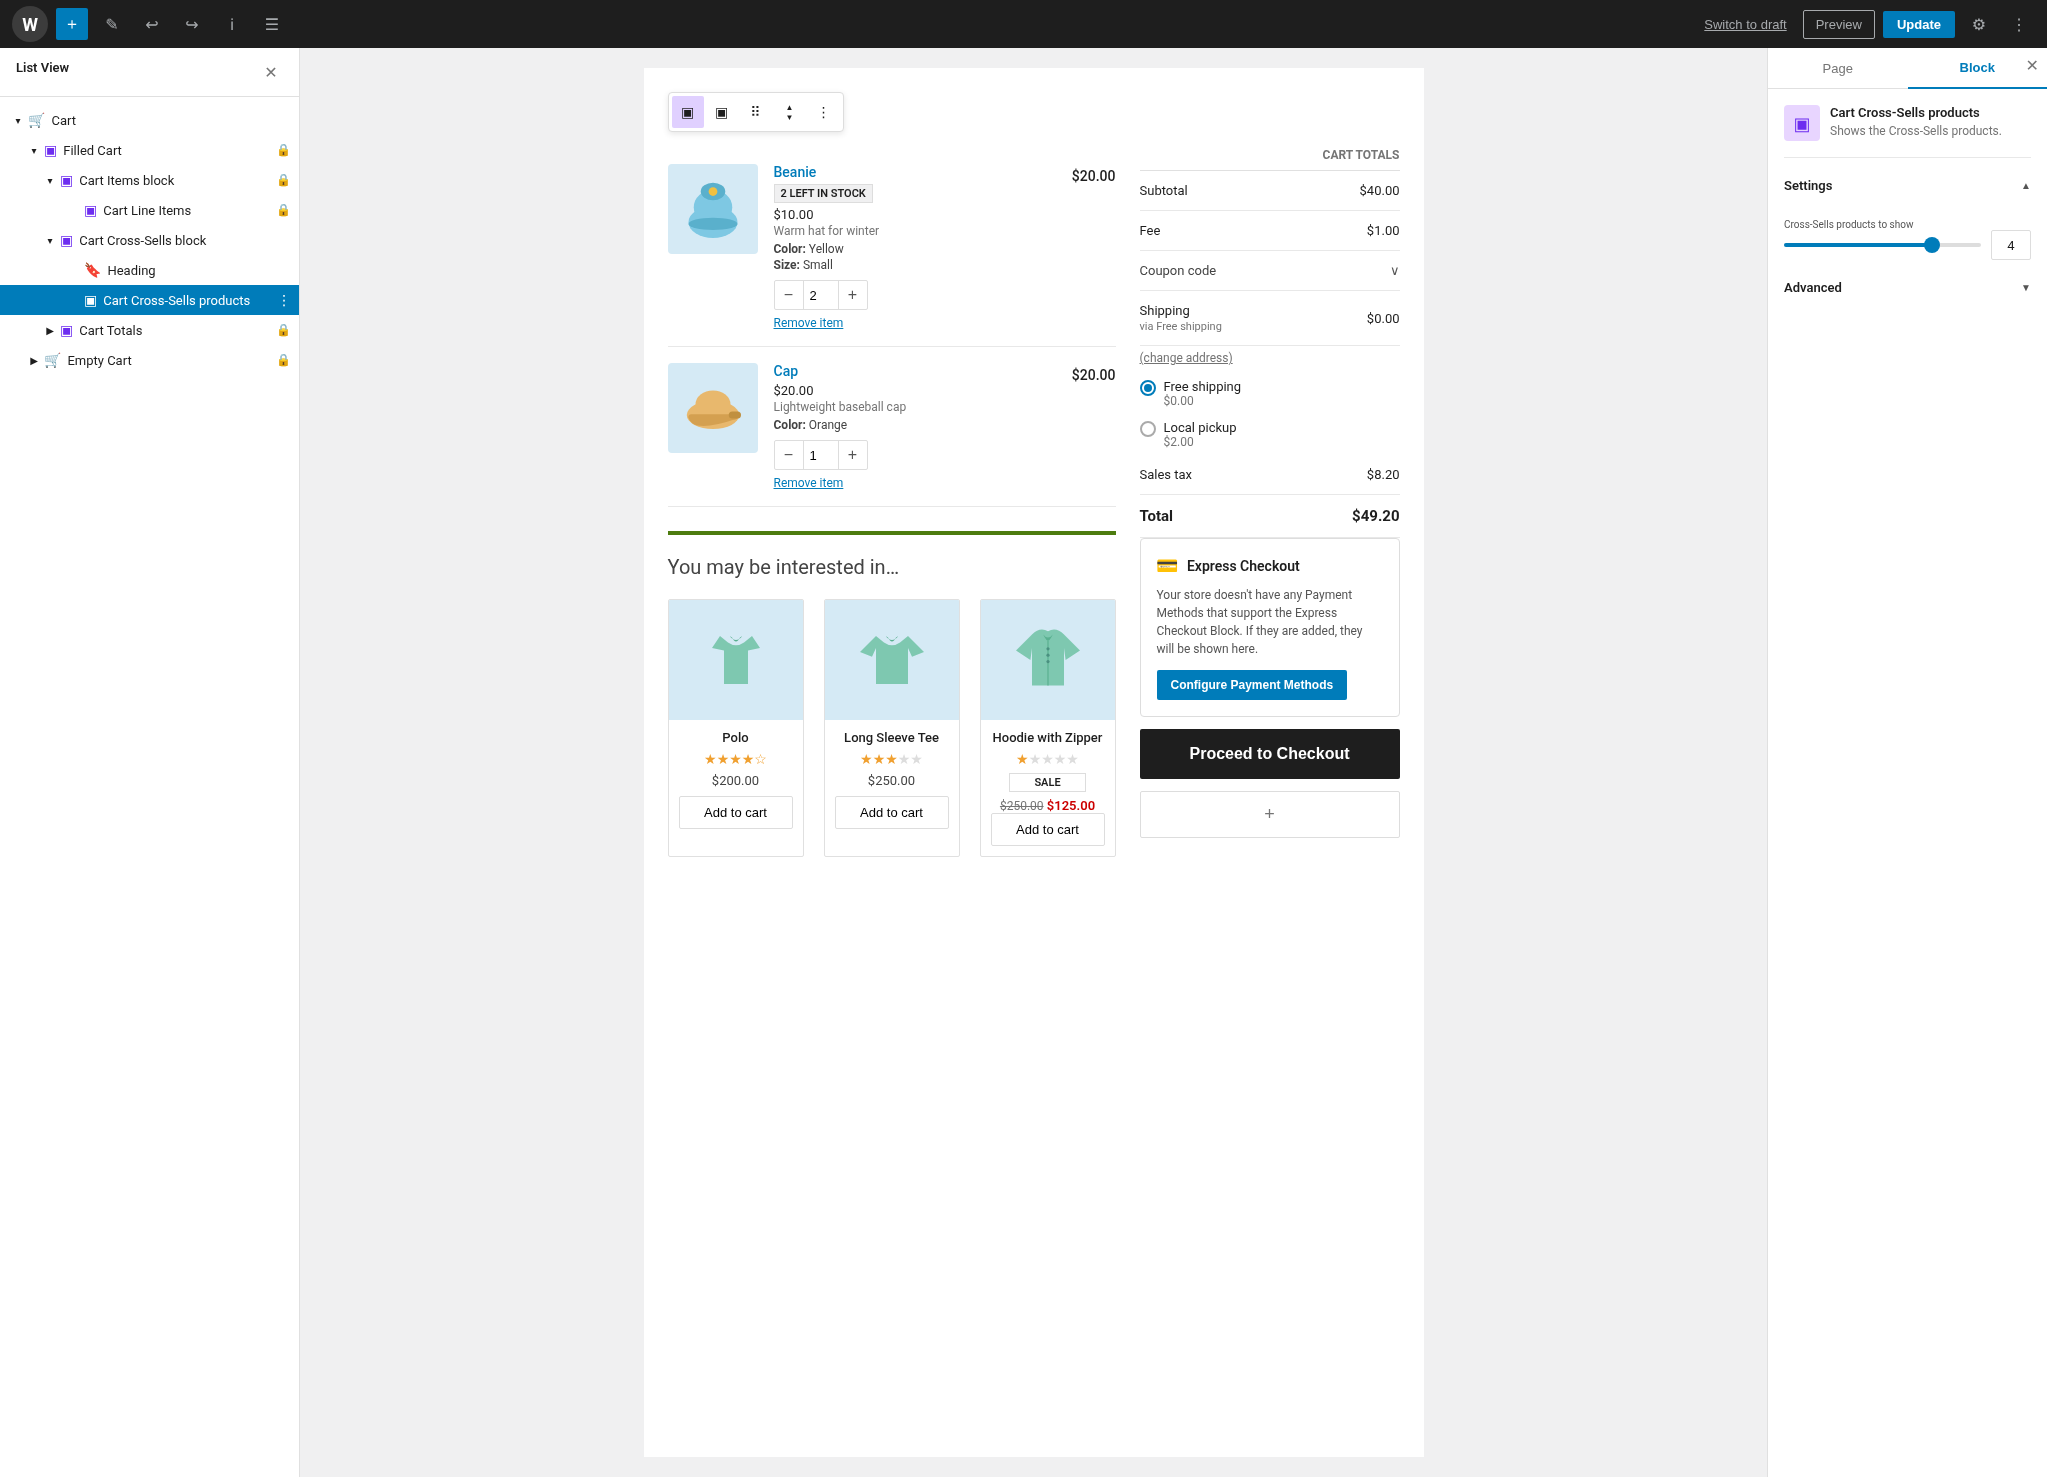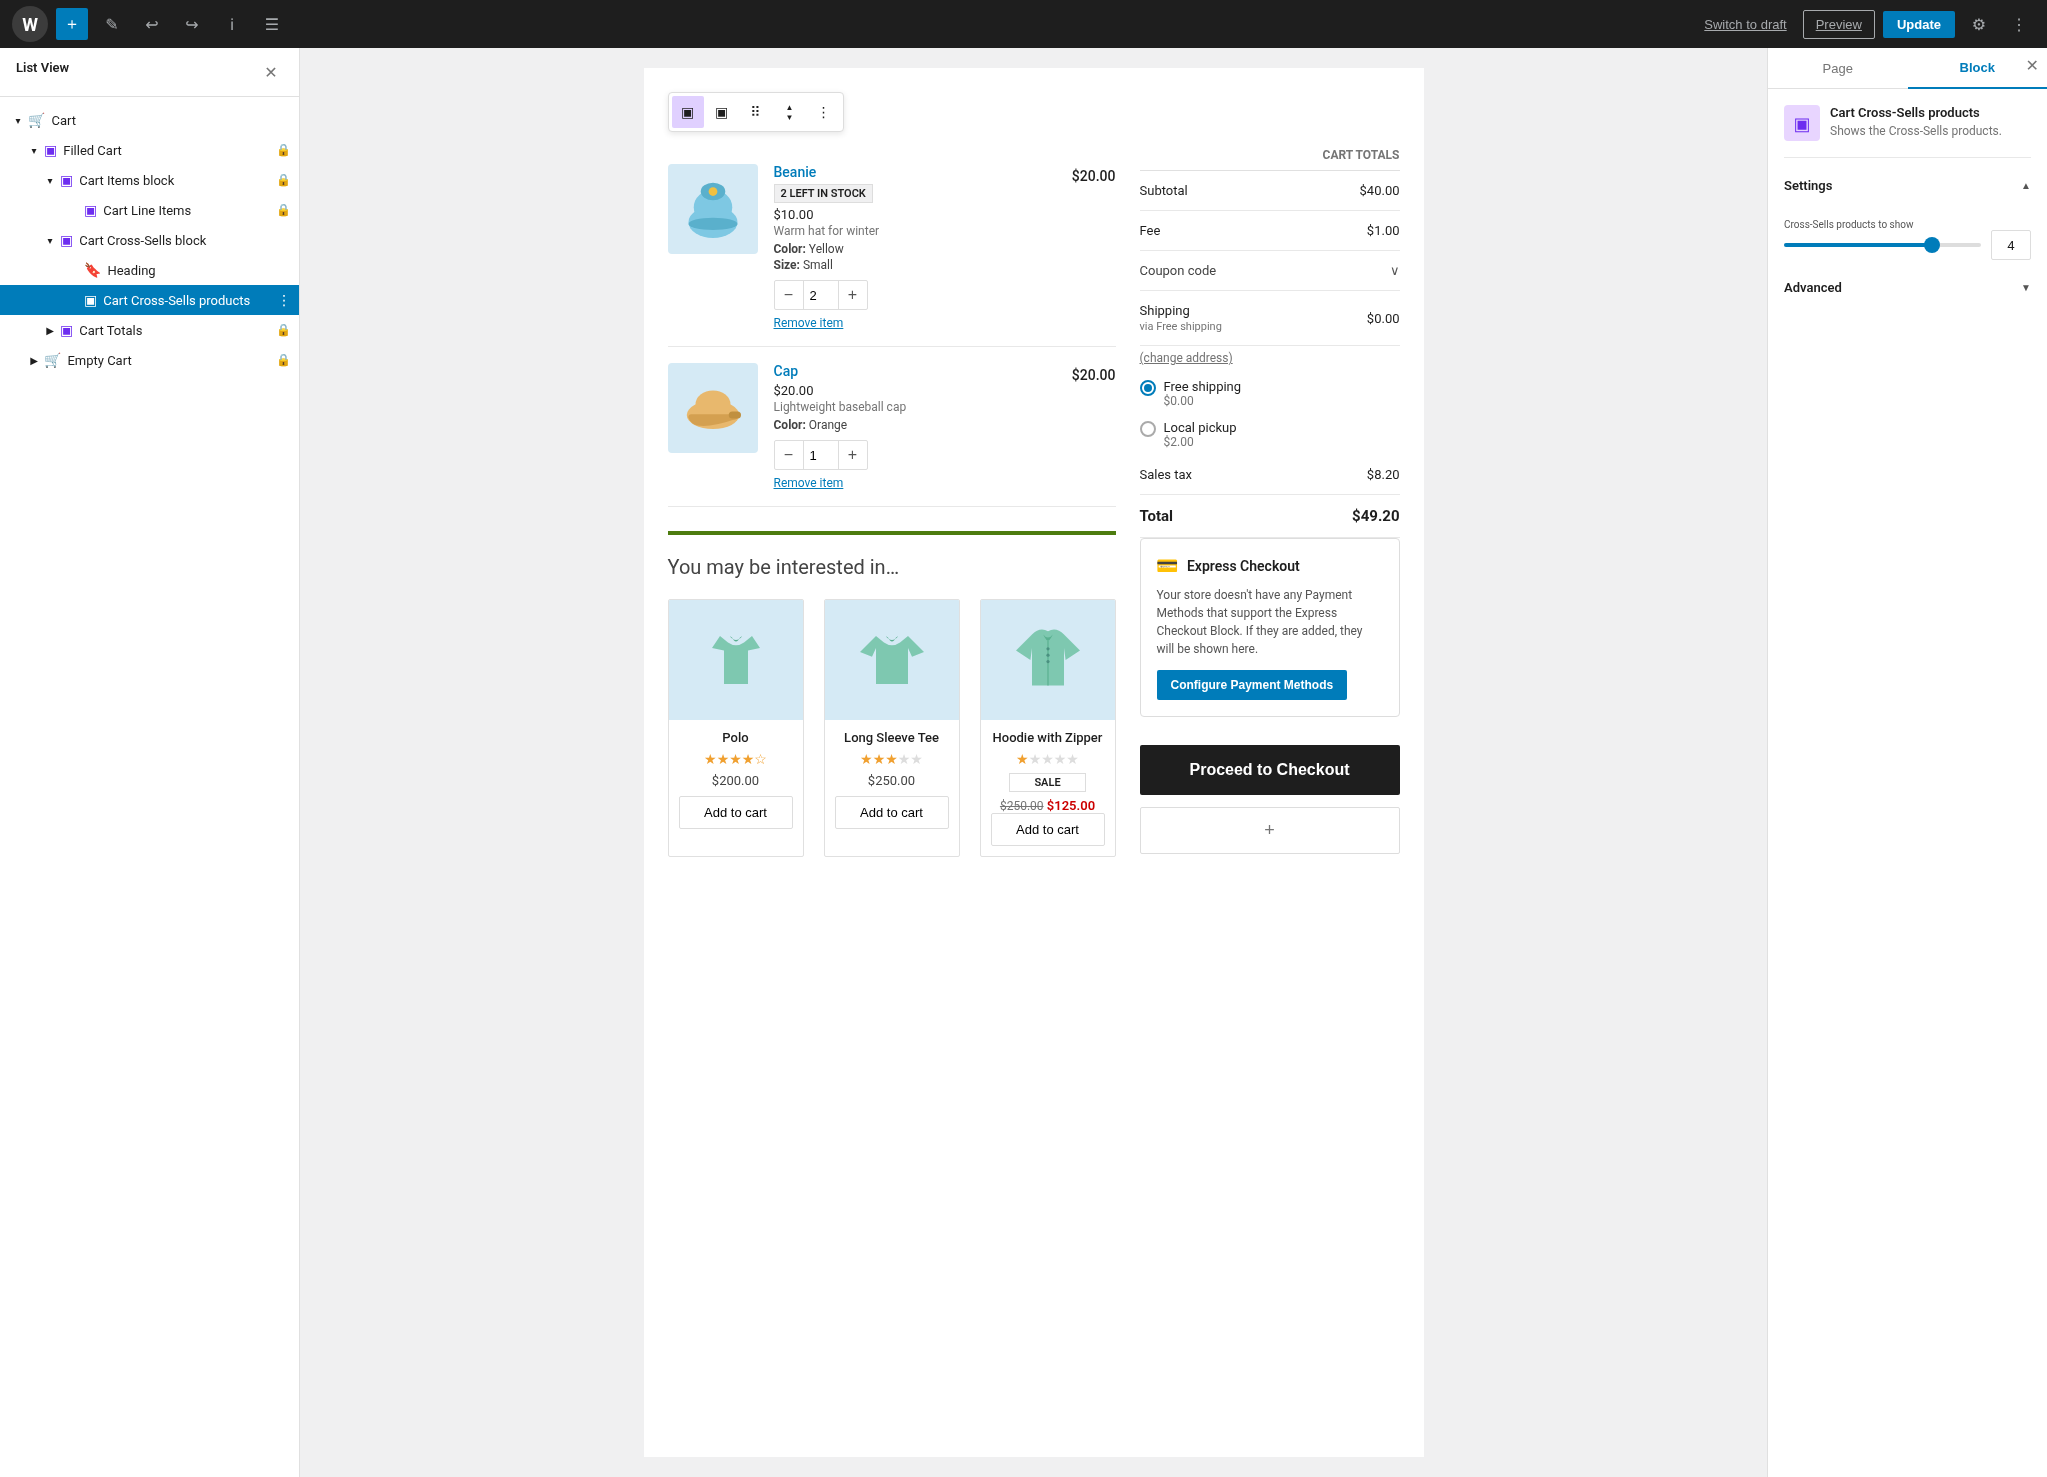--- a/index.html
+++ b/index.html
@@ -6,21 +6,21 @@
     body { font-family: -apple-system, BlinkMacSystemFont, 'Segoe UI', Roboto, sans-serif; background: #f0f0f1; font-size: 13px; color: #1e1e1e; height: 100vh; overflow: hidden; }
 
     
     .topbar { display: flex; align-items: center; background: #1e1e1e; height: 48px; padding: 0 12px; gap: 8px; position: fixed; top: 0; left: 0; right: 0; z-index: 100; }
     .wp-logo { width: 36px; height: 36px; background: #3c3c3c; border-radius: 50%; display: flex; align-items: center; justify-content: center; color: white; font-size: 18px; font-weight: bold; flex-shrink: 0; }
     .topbar-btn { width: 32px; height: 32px; background: none; border: none; color: #a7aaad; cursor: pointer; display: flex; align-items: center; justify-content: center; border-radius: 4px; font-size: 16px; }
     .topbar-btn.add { background: #007cba; color: white; border-radius: 2px; }
     .topbar-spacer { flex: 1; }
     .topbar-right { display: flex; align-items: center; gap: 8px; }
     .switch-draft { background: none; border: none; color: #a7aaad; cursor: pointer; font-size: 13px; text-decoration: underline; padding: 0 8px; }
-    .preview-btn { background: none; border: 1px solid #a7aaad; color: #a7aaad; padding: 6px 12px; border-radius: 2px; cursor: pointer; font-size: 13px; text-decoration: underline; }
+    .preview-btn { background: none; border: 1px solid #a7aaad; color: #a7aaad; padding: 6px 12px; border-radius: 2px; cursor: pointer; font-size: 13px; }
     .update-btn { background: #007cba; color: white; border: none; padding: 6px 14px; border-radius: 2px; cursor: pointer; font-size: 13px; font-weight: 600; }
     .settings-btn, .more-btn { width: 32px; height: 32px; background: none; border: none; color: #a7aaad; cursor: pointer; display: flex; align-items: center; justify-content: center; font-size: 16px; }
 
     
     .app { display: flex; margin-top: 48px; height: calc(100vh - 48px); }
 
     
     .sidebar { width: 300px; background: white; border-right: 1px solid #e0e0e0; display: flex; flex-direction: column; flex-shrink: 0; overflow-y: auto; }
     .sidebar-header { display: flex; justify-content: space-between; padding: 12px 16px; border-bottom: 1px solid #e0e0e0; }
     .sidebar-title { font-size: 13px; font-weight: 600; }
@@ -83,21 +83,21 @@
     .shipping-price { font-size: 12px; color: #757575; }
 
     
     .express-box { border: 1px solid #ddd; border-radius: 4px; padding: 16px; margin-bottom: 12px; }
     .express-header { display: flex; align-items: center; gap: 8px; font-size: 14px; font-weight: 600; margin-bottom: 10px; }
     .express-card-icon { font-size: 18px; color: #555; }
     .express-desc { font-size: 12px; color: #555; margin-bottom: 12px; line-height: 1.5; }
     .configure-btn { background: #007cba; color: white; border: none; padding: 8px 14px; border-radius: 2px; cursor: pointer; font-size: 12px; font-weight: 600; }
 
     
-    .checkout-btn { width: 100%; background: #1e1e1e; color: white; border: none; padding: 16px; font-size: 16px; font-weight: 600; cursor: pointer; border-radius: 2px; margin-bottom: 12px; margin-top: 16px; }
+    .checkout-btn { width: 100%; background: #1e1e1e; color: white; border: none; padding: 16px; font-size: 16px; font-weight: 600; cursor: pointer; border-radius: 2px; margin-bottom: 12px; }
     .add-block-btn { width: 100%; background: white; border: 1px solid #ddd; padding: 12px; cursor: pointer; font-size: 18px; color: #757575; border-radius: 2px; }
 
     
     .crosssells-section { margin-top: 24px; border-top: 4px solid #4d7c0f; padding-top: 20px; }
     .crosssells-title { font-size: 20px; color: #444; margin-bottom: 20px; }
     .products-grid { display: flex; gap: 20px; }
     .product-card { flex: 1; border: 1px solid #e0e0e0; border-radius: 2px; overflow: hidden; }
     .product-img { width: 100%; height: 120px; background: #d5eaf5; display: flex; align-items: center; justify-content: center; }
     .product-info { padding: 10px; text-align: center; }
     .product-name { font-size: 13px; font-weight: 500; margin-bottom: 6px; }

